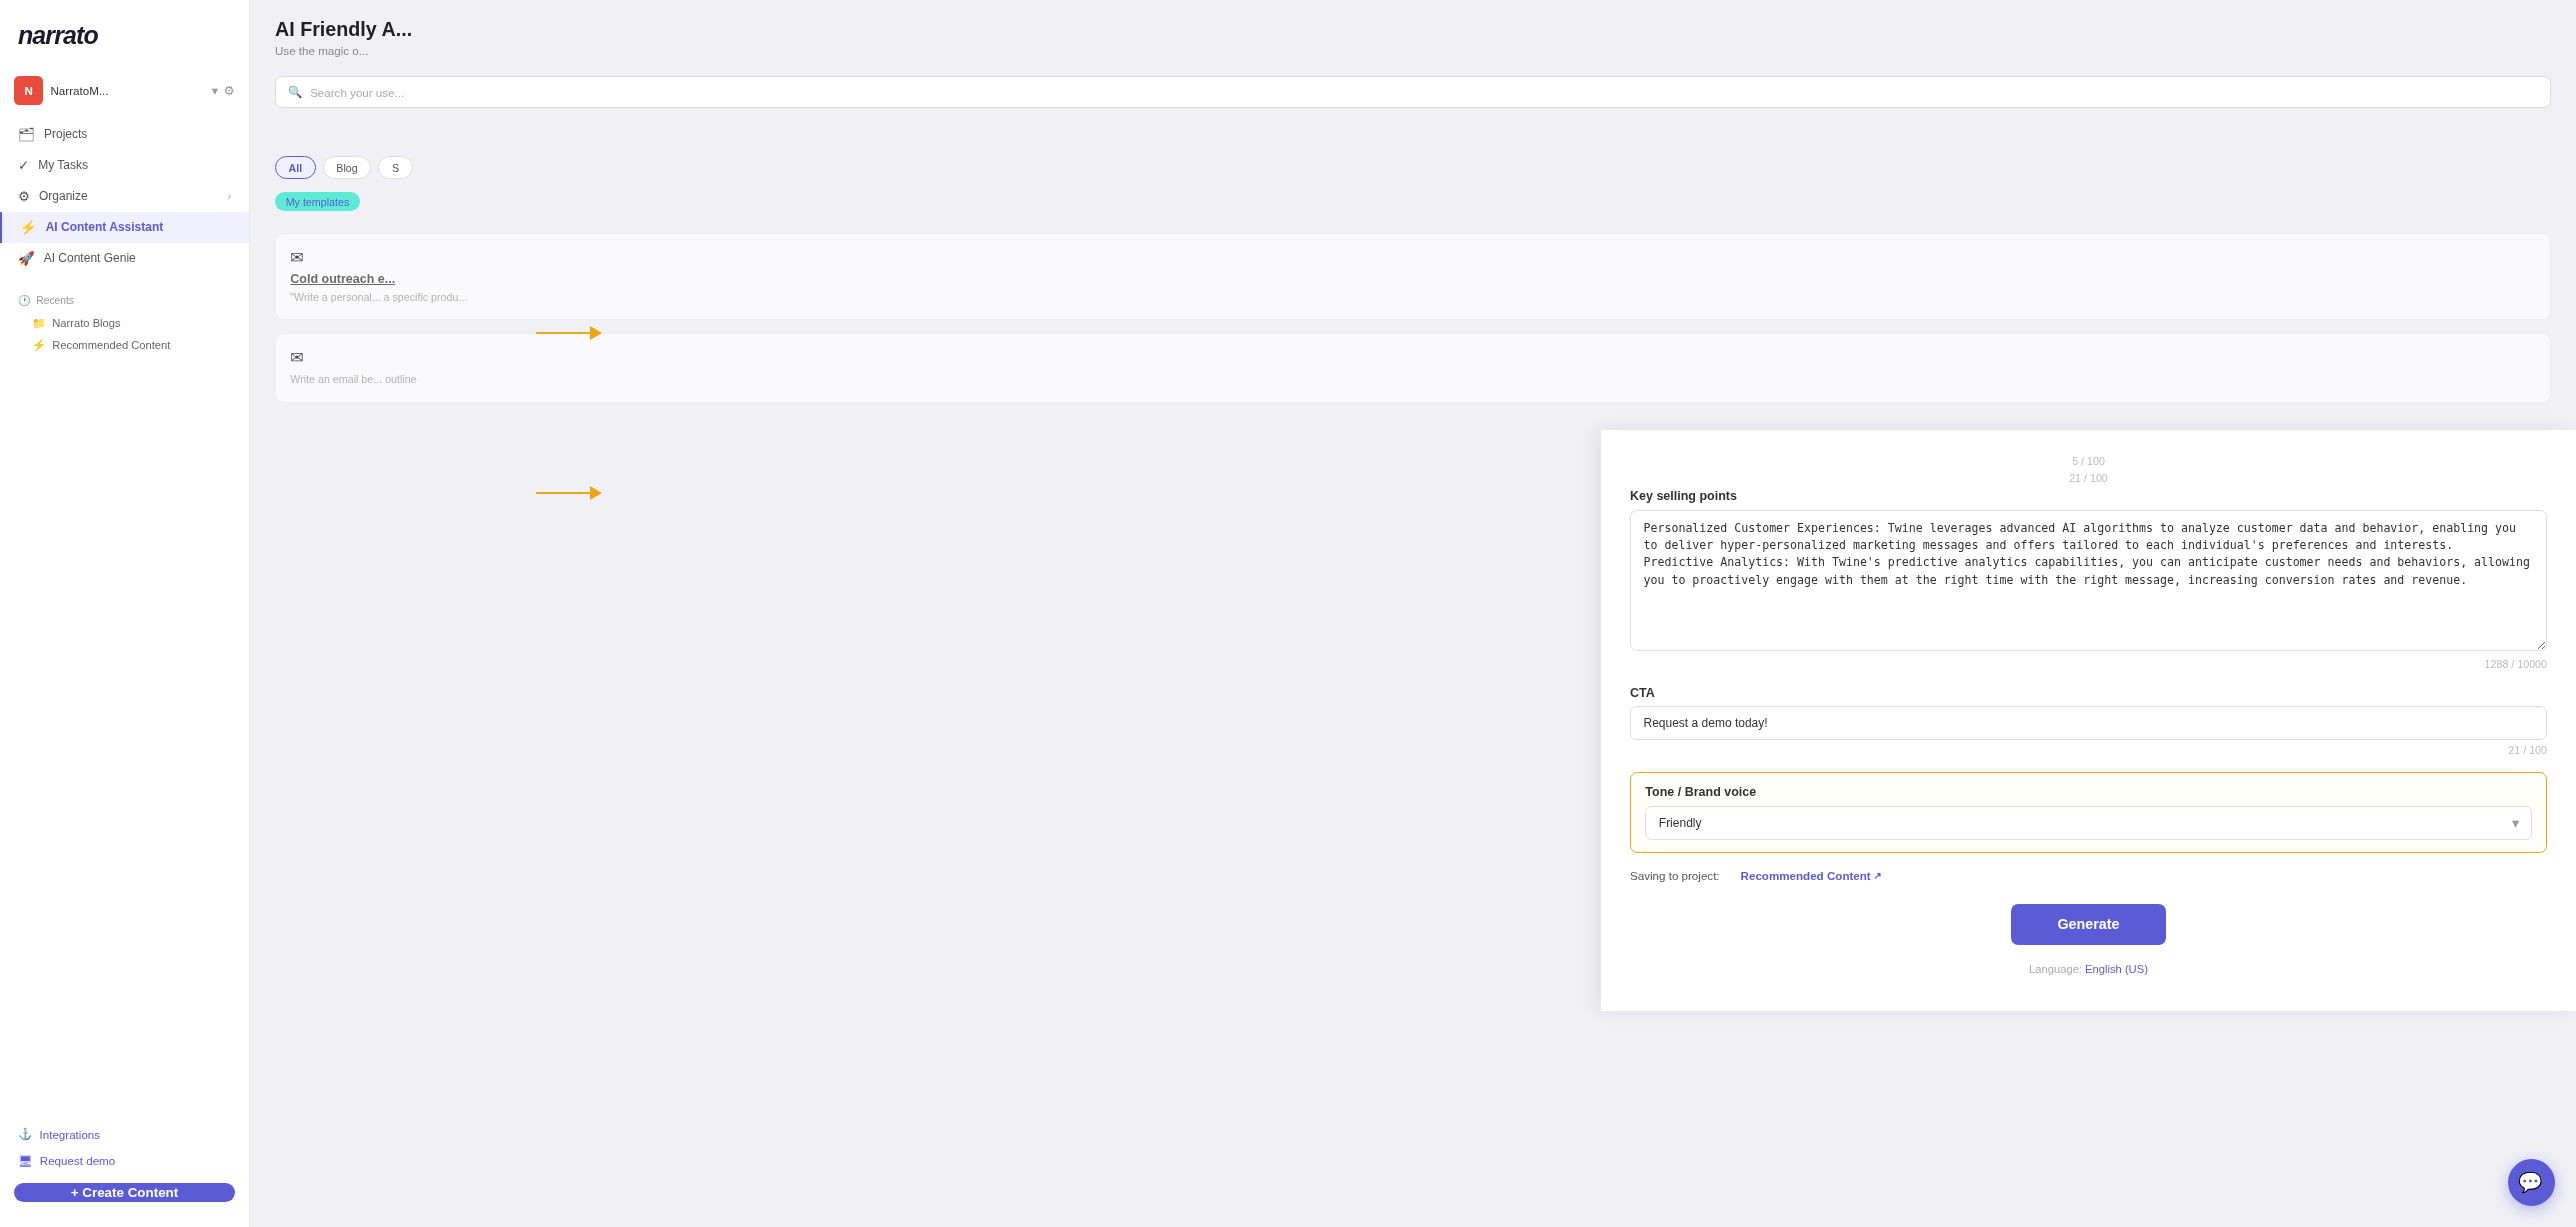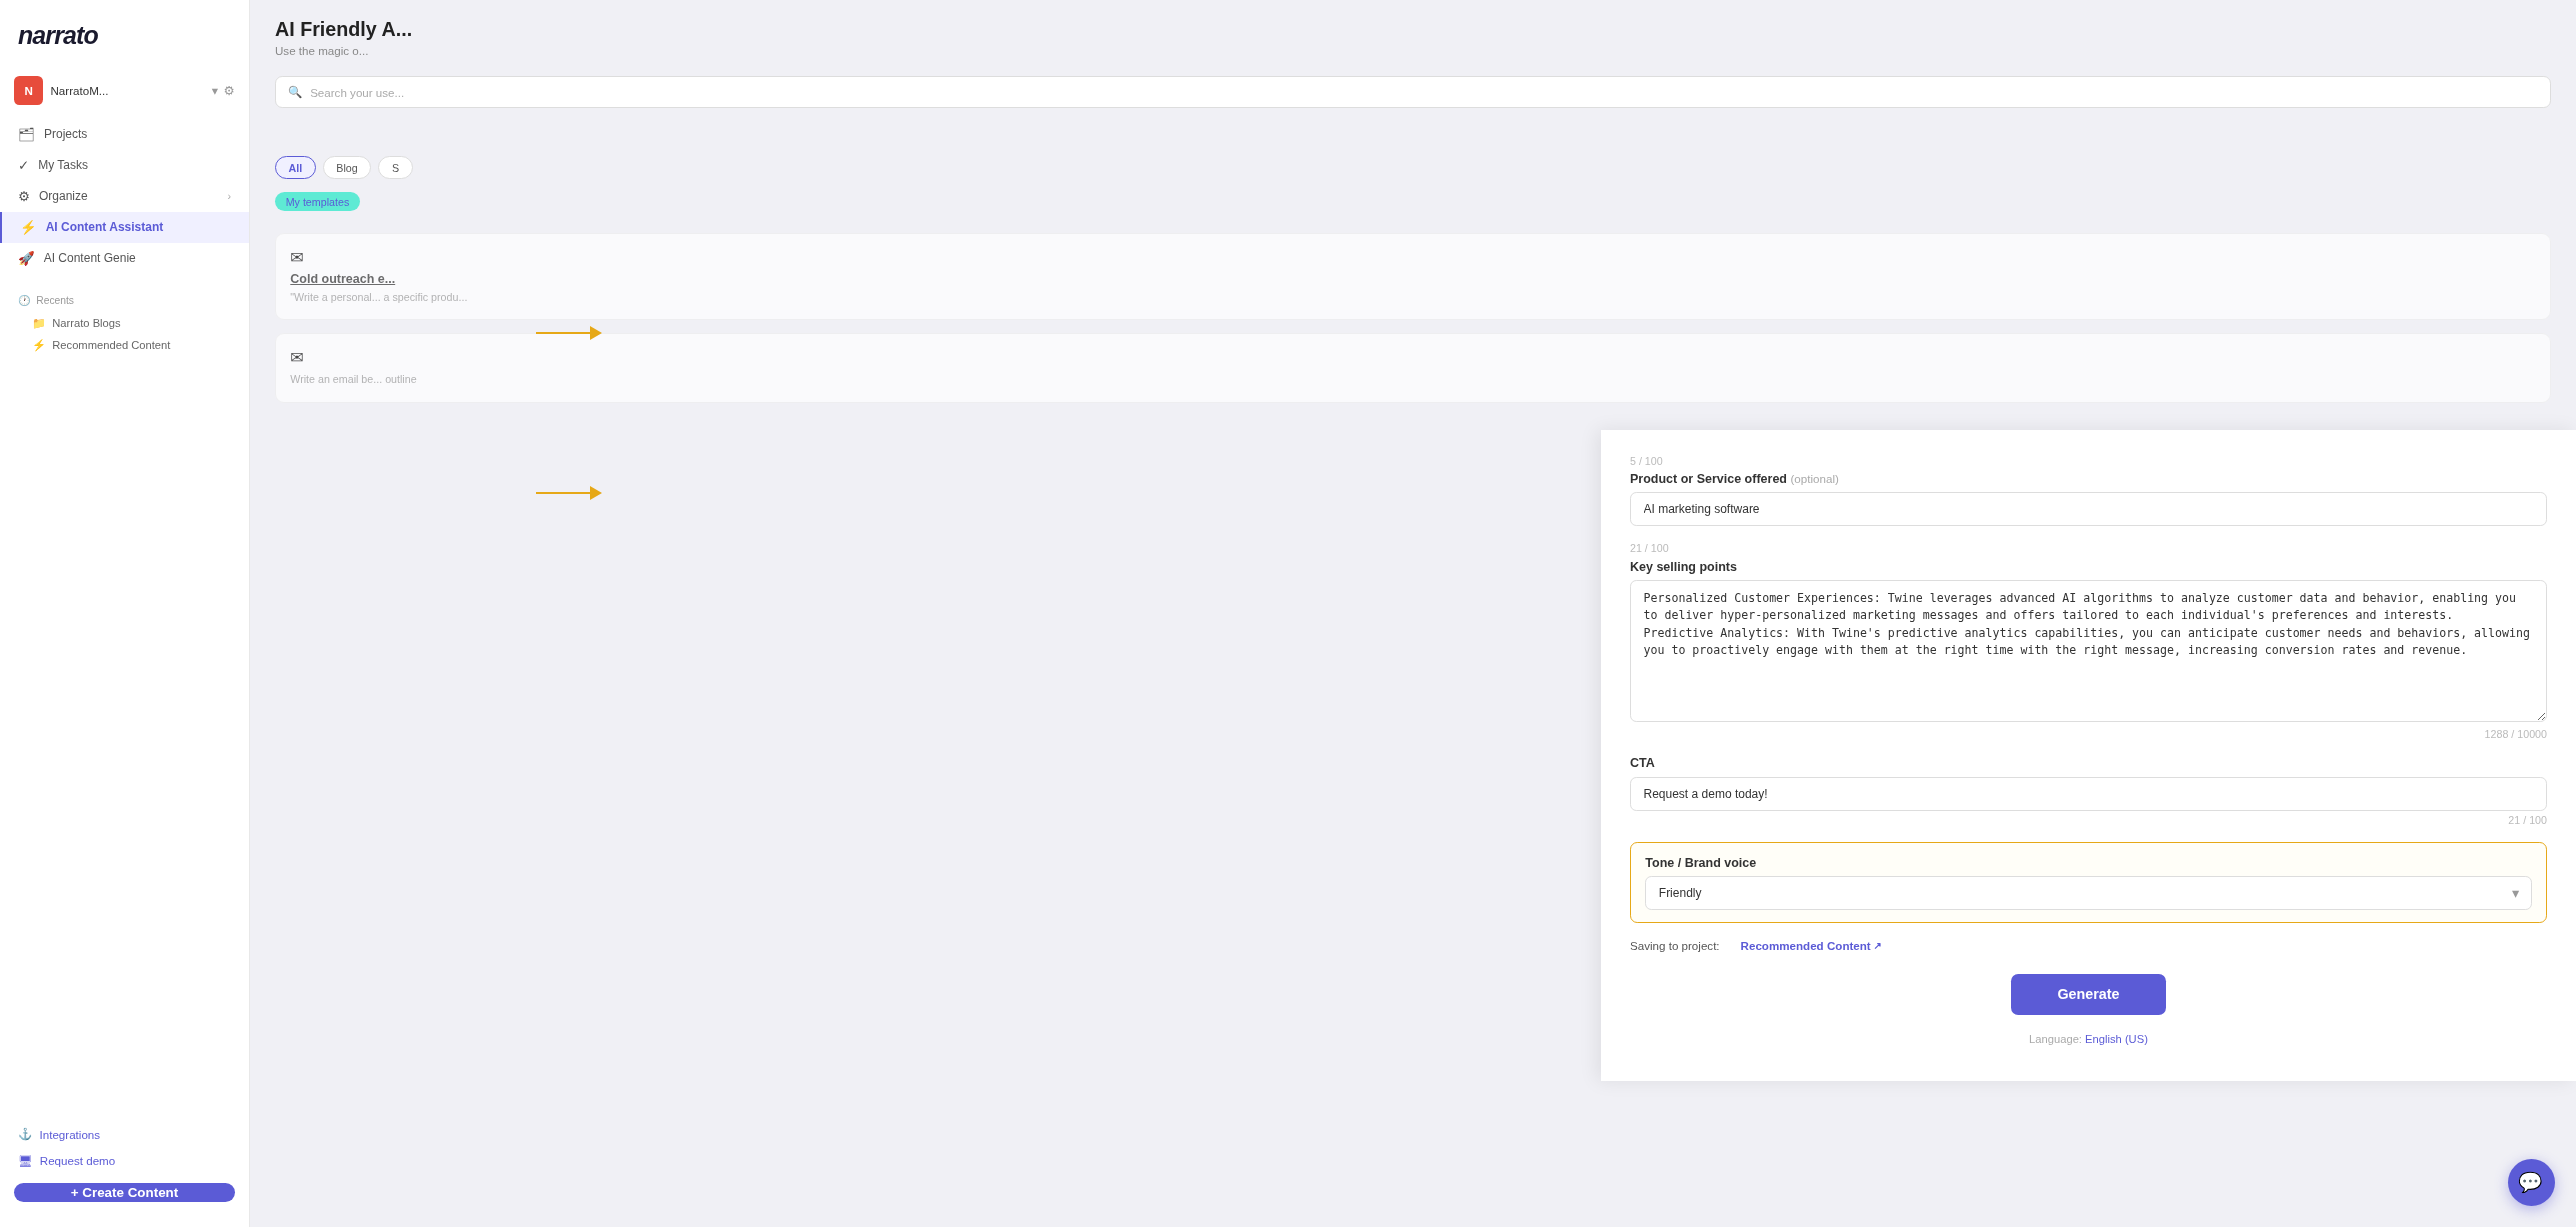--- a/index.html
+++ b/index.html
@@ -175,21 +175,21 @@
       width: 975px;
       min-width: 975px;
       background: #fff;
       overflow-y: auto;
       padding: 25px 29px 36px;
       position: relative;
       box-shadow: -3.6px 0 18px rgba(0,0,0,0.08);
       margin-left: auto;
     }
     .form-counter {
-      text-align: left;
+      text-align: center;
       font-size: 10.7px;
       color: #bbb;
       margin-bottom: 5.4px;
     }
     .form-group { margin-bottom: 16px; }
     .form-label {
       font-size: 12.5px;
       font-weight: 600;
       color: #333;
       margin-bottom: 6.3px;
@@ -415,27 +415,20 @@
     </div>
     <div class="arrow" style="left: 286px; top: 486px;">
       <div class="arrow-line"></div>
       <div class="arrow-head"></div>
     </div>
   </div>
 
   <div class="form-panel">
 
     <div class="form-counter">5 / 100</div>
-    <div class="form-group">
-      <label class="form-label">
-        <span>Product or Service offered</span>
-        <span class="optional">(optional)</span>
-      </label>
-      <input class="form-input" type="text" value="AI marketing software" style="">
-    </div>
 
     <div class="form-counter">21 / 100</div>
     <div class="form-group">
       <label class="form-label">Key selling points</label>
       <textarea class="form-textarea" rows="7" style="">Personalized Customer Experiences: Twine leverages advanced AI algorithms to analyze customer data and behavior, enabling you to deliver hyper-personalized marketing messages and offers tailored to each individual's preferences and interests.
 Predictive Analytics: With Twine's predictive analytics capabilities, you can anticipate customer needs and behaviors, allowing you to proactively engage with them at the right time with the right message, increasing conversion rates and revenue.</textarea>
       <div class="form-counter-right">1288 / 10000</div>
     </div>
 
     <div class="form-group">

